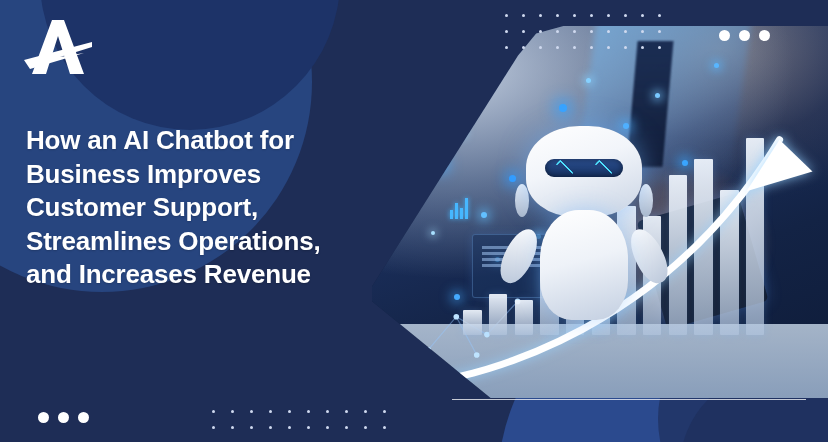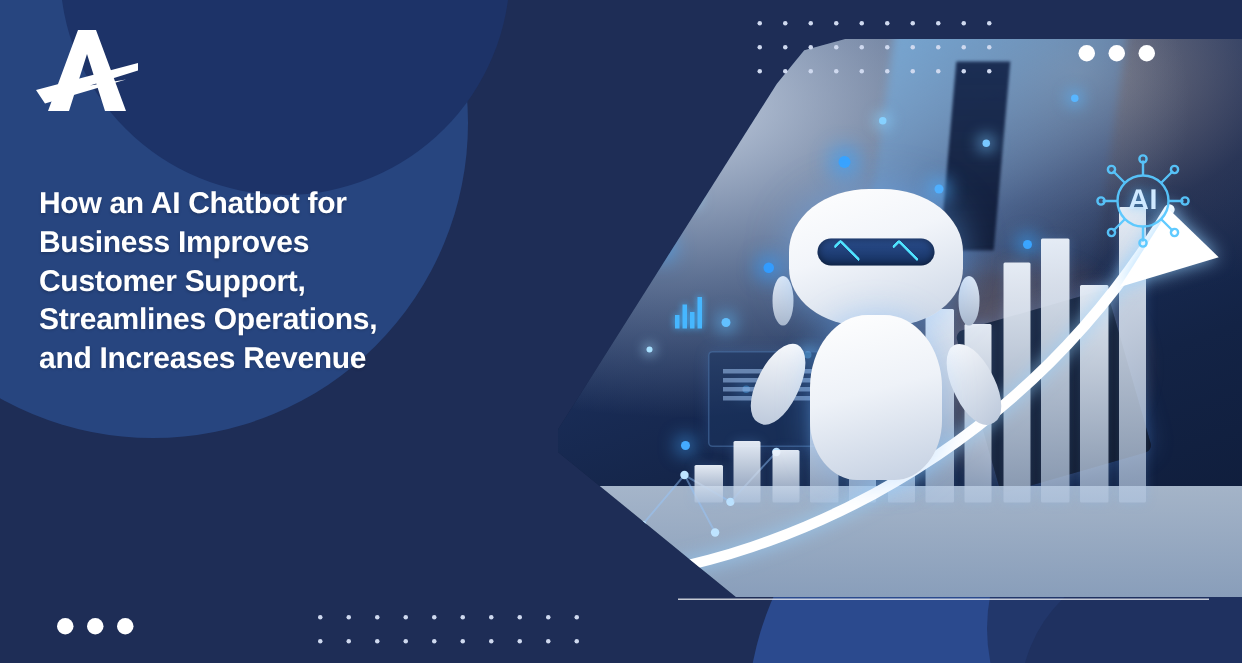--- a/index.html
+++ b/index.html
@@ -63,21 +63,21 @@
     z-index:9;
   }
 
   
   .headline{
     position:absolute;
     left:26px; top:124px;
     width:350px;
     z-index:9;
     color:#ffffff;
-    font-size:20px;
+    font-size:26px;
     line-height:1.29;
     font-weight:bold;
     letter-spacing:-0.2px;
     white-space:pre-line;
     text-shadow:0 1px 2px rgba(0,0,0,.18);
   }
 
   
   .dotgrid{position:absolute;display:grid;z-index:8;}
   .dotgrid span{
@@ -407,38 +407,20 @@
           <div class="rb-visor">
             <span class="rb-eye"></span>
             <span class="rb-eye"></span>
           </div>
         </div>
         <div class="rb-arm l"></div>
         <div class="rb-arm r"></div>
         <div class="rb-body"></div>
       </div>
 
-      <div class="ai-badge">
-        <svg viewBox="0 0 68 68" width="68" height="68">
-          <g stroke="#58c8ff" stroke-width="1.6" fill="none" opacity=".95">
-            <circle cx="34" cy="34" r="17"></circle>
-            <path d="M34 17 L34 7 M34 51 L34 61 M17 34 L7 34 M51 34 L61 34"></path>
-            <path d="M22 22 L14 14 M46 22 L54 14 M22 46 L14 54 M46 46 L54 54"></path>
-            <circle cx="34" cy="6" r="2.4"></circle>
-              <circle cx="34" cy="62" r="2.4"></circle>
-            <circle cx="6" cy="34" r="2.4"></circle>
-              <circle cx="62" cy="34" r="2.4"></circle>
-            <circle cx="13" cy="13" r="2.4"></circle>
-              <circle cx="55" cy="13" r="2.4"></circle>
-            <circle cx="13" cy="55" r="2.4"></circle>
-              <circle cx="55" cy="55" r="2.4"></circle>
-          </g>
-        </svg>
-        <span class="ai-text">AI</span>
-      </div>
     </div>
   </div>
 
   <div class="rule"></div>
 
   <div class="dotgrid" id="dots-top">
       <span style="background: rgb(207, 217, 239);"></span>
       <span style="background: rgb(207, 217, 239);"></span>
       <span style="background: rgb(207, 217, 239);"></span>
       <span style="background: rgb(207, 217, 239);"></span>

